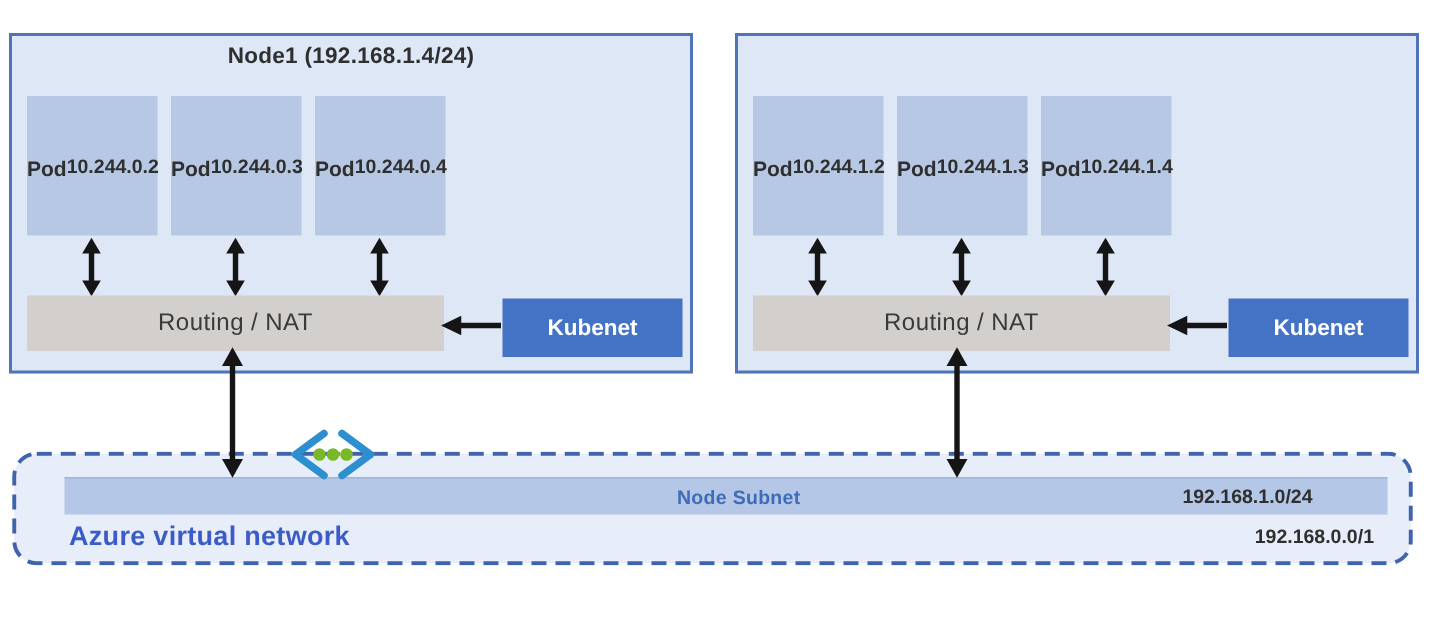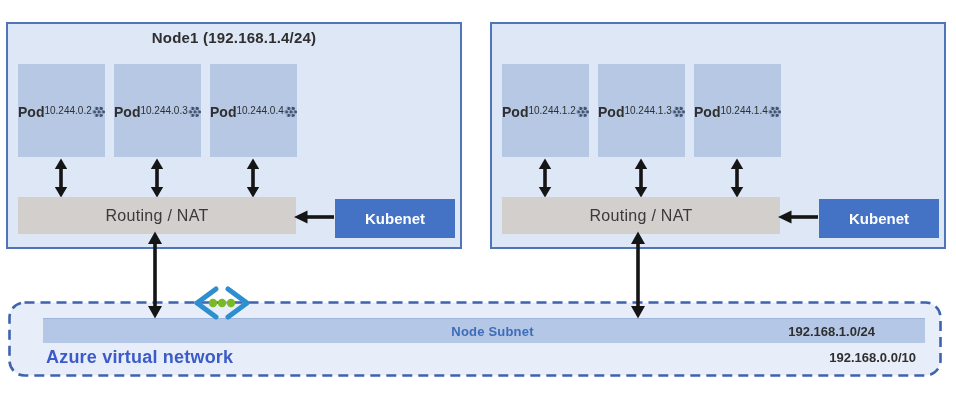--- a/index.html
+++ b/index.html
@@ -21,21 +21,21 @@
   .node{position:absolute;top:22px;width:456px;height:227px;
         background:var(--node-fill);border:2px solid var(--node-border);box-sizing:border-box;}
   .node-1{left:6px;} .node-2{left:490px;}
   .node-title{position:absolute;top:5px;left:0;width:100%;text-align:center;
               font-size:15px;font-weight:700;color:var(--text-dark);letter-spacing:.2px;}
   
   .pod{position:absolute;top:40px;width:87px;height:93px;background:var(--pod-fill);
        display:flex;flex-direction:row;align-items:center;}
   .pod-p1{left:10px;} .pod-p2{left:106px;} .pod-p3{left:202px;}
   .pod-label{font-size:14px;font-weight:700;margin-top:4px;line-height:15px;}
-  .pod-ip{font-size:10px;font-weight:400;line-height:12px;}
+  .pod-ip{font-size:13px;font-weight:700;line-height:12px;}
   .pod-icon{margin-top:3px;}
   
   .routing{position:absolute;left:10px;top:173px;width:278px;height:37px;
            background:var(--routing-fill);display:flex;align-items:center;justify-content:center;}
   .routing-label{font-size:16px;color:var(--routing-text);letter-spacing:.3px;}
   .kubenet{position:absolute;left:327px;top:175px;width:120px;height:39px;
            background:var(--kubenet-fill);display:flex;align-items:center;justify-content:center;}
   .kubenet-label{font-size:15px;font-weight:700;color:var(--kubenet-text);}
   
   .pod-arrow{position:absolute;top:134px;width:16px;height:40px;}
@@ -199,21 +199,21 @@
 
   <svg class="vnet-box" viewBox="0 0 934 76">
     <rect x="1.5" y="1.5" width="931" height="73" rx="15" fill="var(--vnet-fill)" stroke="var(--vnet-border)" stroke-width="2.6" stroke-dasharray="10 6"></rect>
   </svg>
 
   <div class="subnet-bar">
     <span class="subnet-label">Node Subnet</span>
     <span class="subnet-cidr">192.168.1.0/24</span>
   </div>
 
-  <div class="vnet-cidr">192.168.0.0/10</div>
+  <div class="vnet-cidr">192.168.0.0/1</div>
   <div class="vnet-label">Azure virtual network</div>
 
   <svg class="node-link nl-1" viewBox="0 0 16 88">
       <use href="#varrow-88"></use>
     </svg>
   <svg class="node-link nl-2" viewBox="0 0 16 88">
       <use href="#varrow-88"></use>
     </svg>
 
   <svg class="peering" viewBox="0 0 64 36">

